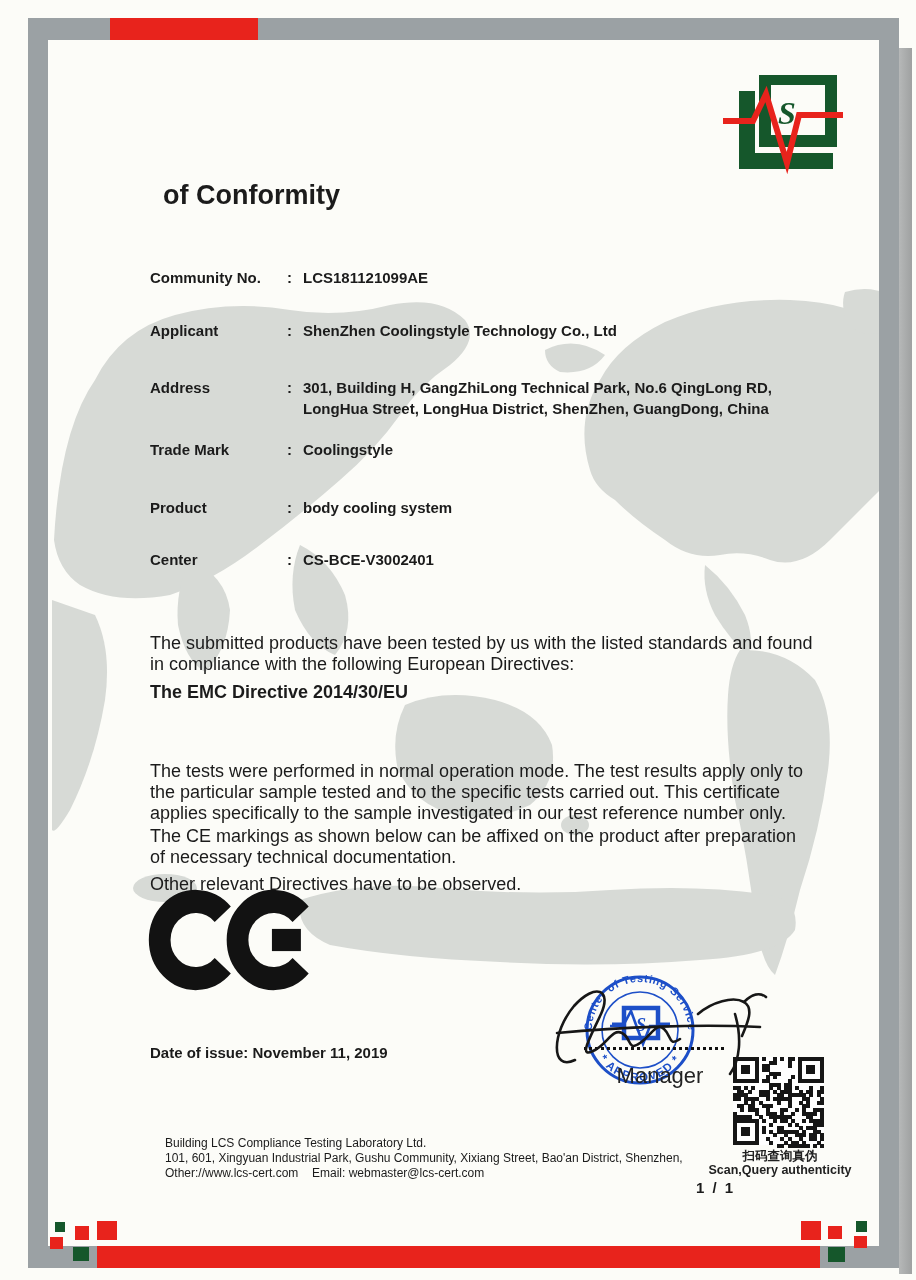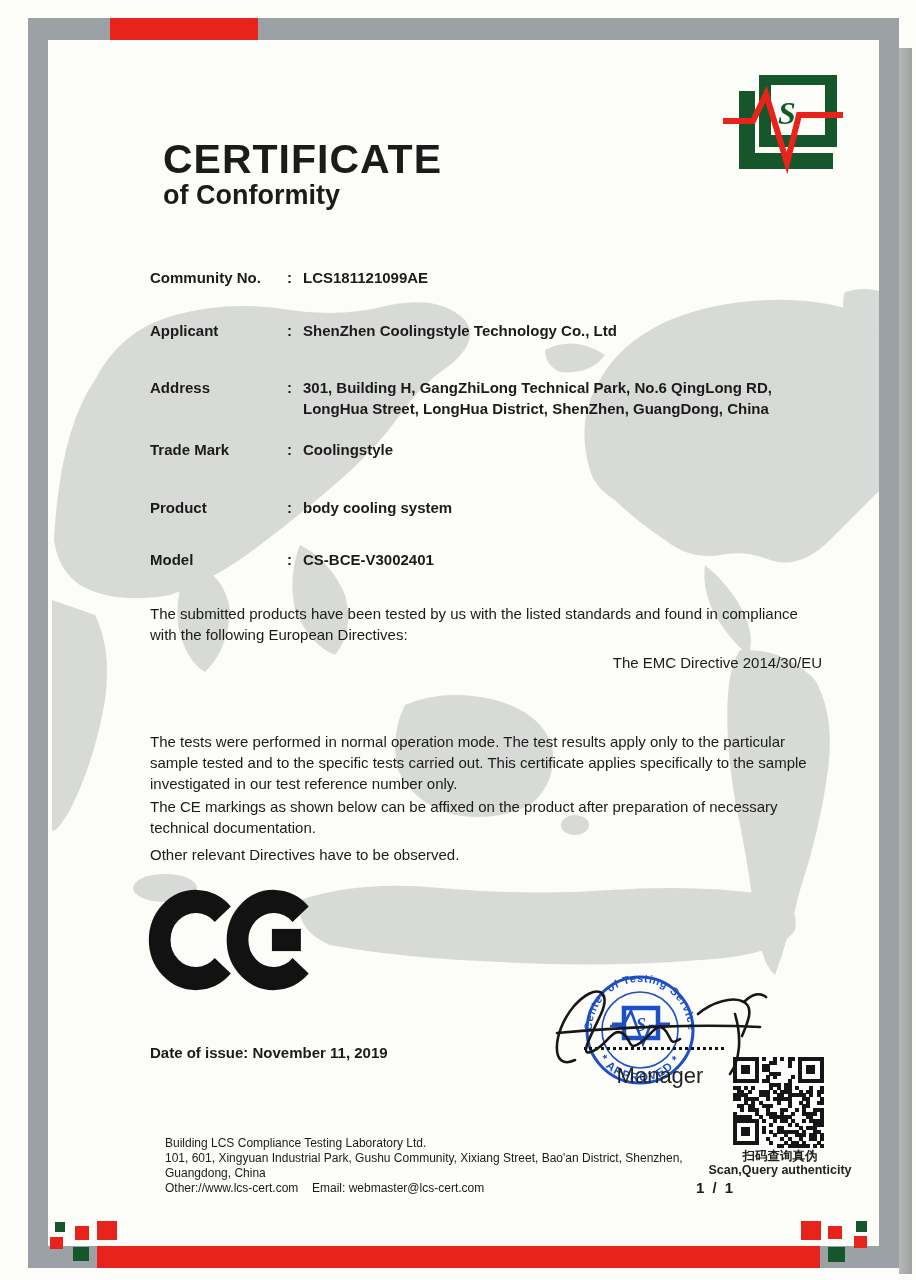--- a/index.html
+++ b/index.html
@@ -16,22 +16,22 @@
   .sq { position:absolute; }
   .sq.red { background:#e8231c; }
   .sq.green { background:#15572b; }
   
   .title1 { position:absolute; left:163px; top:136px; font-size:41px; font-weight:bold; letter-spacing:1px; }
   .title2 { position:absolute; left:163px; top:180px; font-size:27px; font-weight:bold; }
   .row { position:absolute; left:0; right:0; font-size:15px; font-weight:bold; line-height:21px; }
   .row .lbl { position:absolute; left:150px; }
   .row .sep { position:absolute; left:287px; }
   .row .val { position:absolute; left:303px; width:516px; }
-  .para { position:absolute; left:150px; width:672px; font-size:15px; line-height:21px; }
-  .para.bold { font-weight:normal;text-align:right; }
+  .para { position:absolute; left:150px; width:672px; font-size:18px; line-height:21px;margin-top:30px; }
+  .para.bold { font-weight:bold; }
   .footer { font-size:12px; line-height:15px; }
   .fcol2 { position:absolute; left:147px; }
   .pageno { position:absolute; left:696px; top:1179px; font-size:15px; font-weight:bold; letter-spacing:2px; }
   .qr-cap { position:absolute; left:700px; width:160px; text-align:center; font-size:12.5px; font-weight:bold; color:#222; }
   
   #qr { position:absolute; left:733px; top:1057px; width:91px; height:88px; background:#fff; }
   #qr i { position:absolute; width:4px; height:4px; background:#161616; }
   .qf { position:absolute; width:26px; height:26px; border:4.5px solid #161616; background:#fff; }
   .qf::after { content:""; position:absolute; left:4px; top:4px; width:9px; height:9px; background:#161616; }
   
@@ -85,21 +85,20 @@
   <div class="sq green" style="left:828px;top:1247px;width:17px;height:15px;z-index:3"></div>
 
   <svg class="abs" style="left:715px;top:75px;z-index:2" width="140" height="100" viewBox="0 0 140 100">
     <rect x="50" y="4" width="66" height="62" fill="none" stroke="#15572b" stroke-width="12"></rect>
     <rect x="24" y="16" width="16" height="78" fill="#15572b"></rect>
     <rect x="24" y="78" width="94" height="16" fill="#15572b"></rect>
     <text x="72" y="49" font-family="Liberation Serif, serif" font-size="32" font-weight="bold" font-style="italic" fill="#15572b" text-anchor="middle">S</text>
     <polyline points="8,46 38,46 51,19 72,88 84,40 128,40" fill="none" stroke="#e8231c" stroke-width="6"></polyline>
   </svg>
 
-  <div class="title1" style="z-index:2">CERTIFICATE</div>
   <div class="title2" style="z-index:2">of Conformity</div>
 
   <div class="row" style="top:267px;z-index:2">
     <span class="lbl">Community No.</span>
     <span class="sep">:</span>
     <span class="val">LCS181121099AE</span>
   </div>
   <div class="row" style="top:320px;z-index:2">
     <span class="lbl">Applicant</span>
     <span class="sep">:</span>
@@ -114,21 +113,21 @@
     <span class="lbl">Trade Mark</span>
     <span class="sep">:</span>
     <span class="val">Coolingstyle</span>
   </div>
   <div class="row" style="top:497px;z-index:2">
     <span class="lbl">Product</span>
     <span class="sep">:</span>
     <span class="val">body cooling system</span>
   </div>
   <div class="row" style="top:549px;z-index:2">
-    <span class="lbl">Model</span>
+    <span class="lbl">Center</span>
     <span class="sep">:</span>
     <span class="val">CS-BCE-V3002401</span>
   </div>
 
   <div class="para" style="top:603px;z-index:2">The submitted products have been tested by us with the listed standards and found in compliance with the following European Directives:</div>
   <div class="para bold" style="top:652px;z-index:2">The EMC Directive 2014/30/EU</div>
   <div class="para" style="top:796px;width:650px;z-index:2">The CE markings as shown below can be affixed on the product after preparation of necessary technical documentation.</div>
   <div class="para" style="top:731px;width:668px;z-index:2">The tests were performed in normal operation mode. The test results apply only to the particular sample tested and to the specific tests carried out. This certificate applies specifically to the sample investigated in our test reference number only.</div>
   <div class="para" style="top:844px;z-index:2">Other relevant Directives have to be observed.</div>
 
@@ -387,20 +386,19 @@
     <div class="qf" style="left:0;bottom:0"></div>
   </div>
   <div class="qr-cap" style="top:1148px;z-index:2;font-weight:bold">扫码查询真伪</div>
   <div class="qr-cap" style="top:1163px;z-index:2">Scan,Query authenticity</div>
 
   <div class="pageno" style="z-index:2">1 / 1</div>
 
   <div class="abs footer" style="left:165px;top:1136px;z-index:2">
     <div>Building LCS Compliance Testing Laboratory Ltd.</div>
     <div>101, 601, Xingyuan Industrial Park, Gushu Community, Xixiang Street, Bao'an District, Shenzhen,</div>
-    <div>Guangdong, China</div>
     <div style="position:relative">
       <span>Other://www.lcs-cert.com</span>
       <span class="fcol2">Email: webmaster@lcs-cert.com</span>
     </div>
   </div>
 
 </div>
 
 </body></html>

